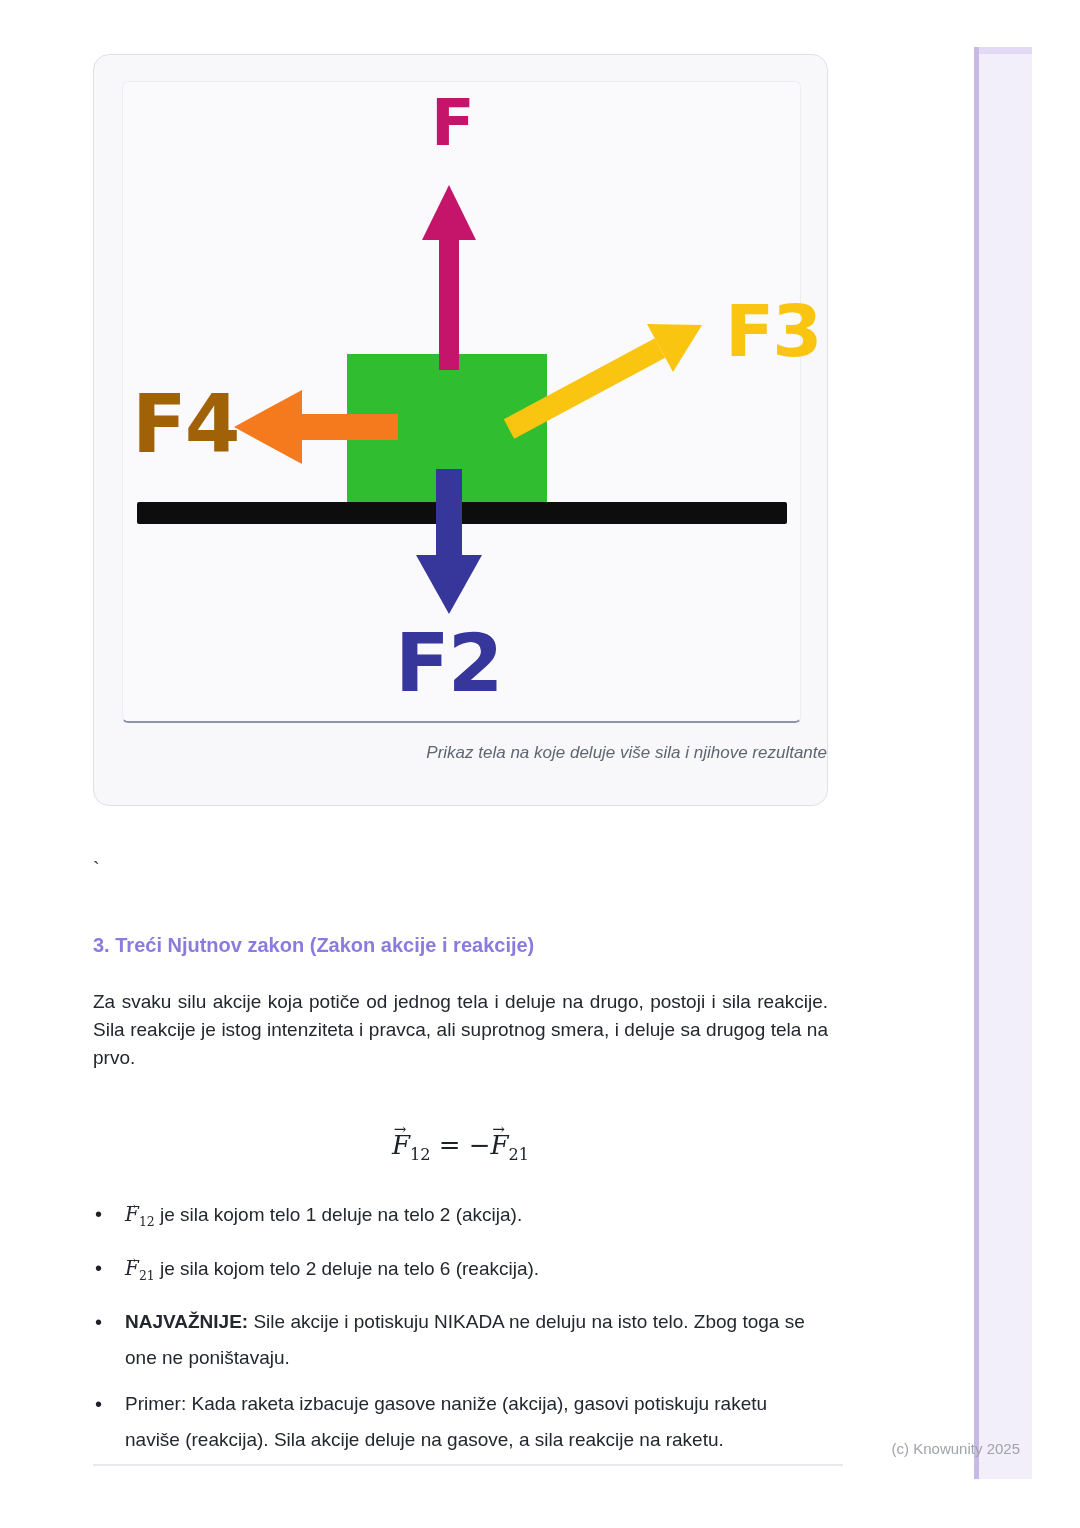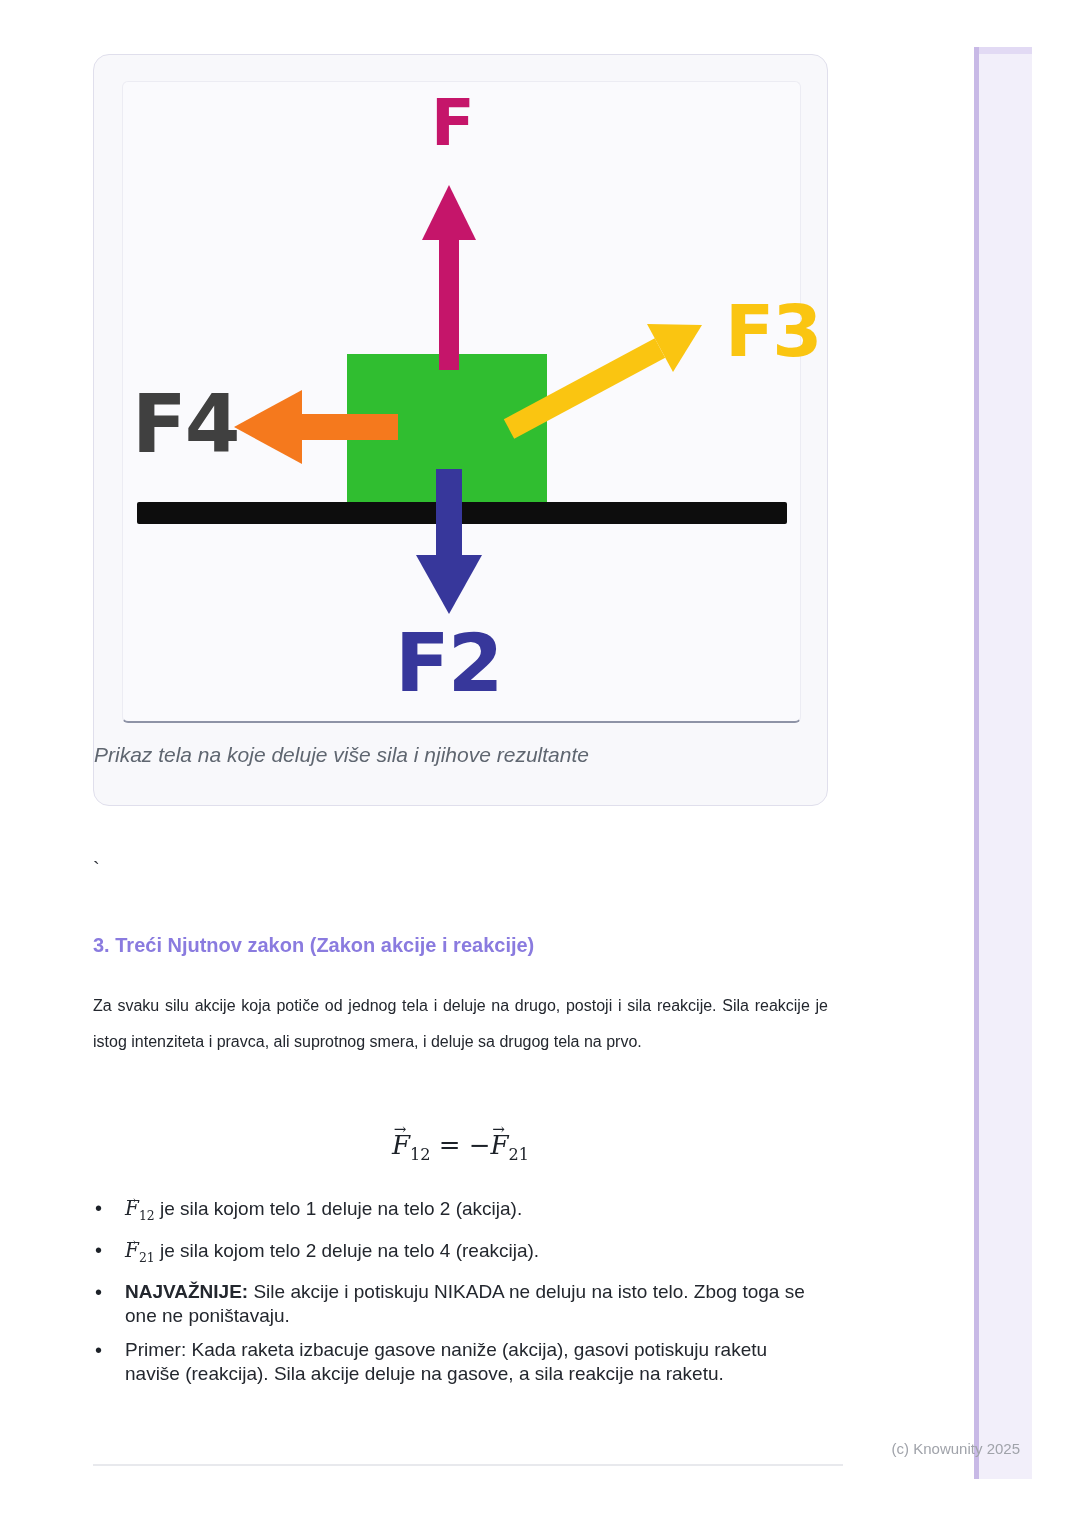--- a/index.html
+++ b/index.html
@@ -14,56 +14,56 @@
     background:#c8b9e6; }
   .scroll-band::after { content:""; position:absolute; left:0; top:0; width:100%; height:7px;
     background:#e2daf4; }
 
   
   .card { position:absolute; left:93px; top:54px; width:735px; height:752px;
     background:#f8f8fb; border:1.5px solid #e0dfec; border-radius:16px; z-index:2; }
   .panel { position:absolute; left:28px; top:26px; width:679px; height:642px;
     background:#fafafd; border:1px solid #ececf3; border-bottom:2px solid #8e93a6;
     border-radius:6px; }
-  .caption { position:absolute; left:0; top:688px; width:100%; text-align:left;
-    font-style:italic; font-size:21px; color:#5f6670; }
+  .caption { position:absolute; left:0; top:688px; width:100%; text-align:right;
+    font-style:italic; font-size:17px; color:#5f6670; }
 
   
   .body-box { position:absolute; left:224px; top:272px; width:200px; height:148px;
     background:#30be30; }
   .ground-bar { position:absolute; left:14px; top:420px; width:650px; height:22px;
     background:#0d0d0d; border-radius:2px; }
   .arrows { position:absolute; left:0; top:0; width:679px; height:642px; }
   .flabel { position:absolute; font-weight:900; letter-spacing:-2px; line-height:1;
     font-family:"DejaVu Sans", sans-serif; }
   .flabel.f  { left:308px; top:9px;   font-size:64px; color:#c5156a; }
   .flabel.f2 { left:272px; top:542px; font-size:80px; color:#37379b; }
   .flabel.f3 { left:602px; top:213px; font-size:72px; color:#fac511; }
-  .flabel.f4 { left:9px;   top:303px; font-size:80px; color:#404040; }
+  .flabel.f4 { left:9px;   top:303px; font-size:80px; color:#a16207; }
 
   
   .stray { position:absolute; left:93px; top:858px; font-size:20px; color:#30343b; z-index:2; }
 
   
   .heading { position:absolute; left:93px; top:934px; width:735px;
     font-size:20px; font-weight:bold; color:#8a7bdf; z-index:2; }
   .para { position:absolute; left:93px; top:988px; width:735px;
-    font-size:16px; line-height:36px; text-align:justify; color:#23272e; z-index:2; }
+    font-size:19px; line-height:28px; text-align:justify; color:#23272e; z-index:2; }
 
   .formula { position:absolute; left:93px; top:1130px; width:735px; text-align:center;
     font-family:"DejaVu Serif", serif; font-style:italic; font-size:26px; color:#1c2128; z-index:2; }
   .formula sub, .vec sub { font-size:0.62em; font-style:normal; }
 
   .vec { font-family:"DejaVu Serif", serif; font-style:italic; white-space:nowrap; }
   .vec .vec-base { position:relative; display:inline-block; }
   .vec .vec-base::before { content:"\2192"; position:absolute; left:0.12em; top:-0.66em;
     font-size:0.58em; font-style:normal; }
 
   .bullets { position:absolute; left:115px; top:1196px; width:697px; list-style:none; z-index:2; }
-  .bullets li { position:relative; font-size:19px; line-height:24px; color:#23272e;
+  .bullets li { position:relative; font-size:19px; line-height:36px; color:#23272e;
     margin-bottom:10px; padding-left:10px; }
   .bullets li::before { content:"\2022"; position:absolute; left:-20px; top:0;
     font-size:20px; color:#1c2128; }
   .bullets .vec { font-size:20px; }
   .bullets b { font-weight:bold; }
 
   .divider { position:absolute; left:93px; top:1464px; width:750px; height:2px;
     background:#e8e9ed; z-index:2; }
   .copyright { position:absolute; left:860px; top:1440px; width:160px; text-align:right;
     font-size:15px; color:#a0a3aa; z-index:3; }
@@ -104,21 +104,21 @@
 <div class="formula">
   <span class="vec"><span class="vec-base">F</span><sub>12</sub></span>
   <span>= −</span><span class="vec"><span class="vec-base">F</span><sub>21</sub></span>
 </div>
 
 <ul class="bullets">
   <li>
     <span class="vec"><span class="vec-base">F</span><sub>12</sub></span><span> je sila kojom telo 1 deluje na telo 2 (akcija).</span>
   </li>
   <li>
-    <span class="vec"><span class="vec-base">F</span><sub>21</sub></span><span> je sila kojom telo 2 deluje na telo 4 (reakcija).</span>
+    <span class="vec"><span class="vec-base">F</span><sub>21</sub></span><span> je sila kojom telo 2 deluje na telo 6 (reakcija).</span>
   </li>
   <li>
     <b>NAJVAŽNIJE:</b><span> Sile akcije i potiskuju NIKADA ne deluju na isto telo. Zbog toga se one ne poništavaju.</span>
   </li>
   <li>
     <span>Primer: Kada raketa izbacuje gasove naniže (akcija), gasovi potiskuju raketu naviše (reakcija). Sila akcije deluje na gasove, a sila reakcije na raketu.</span>
   </li>
 </ul>
 
 <div class="divider"></div>

